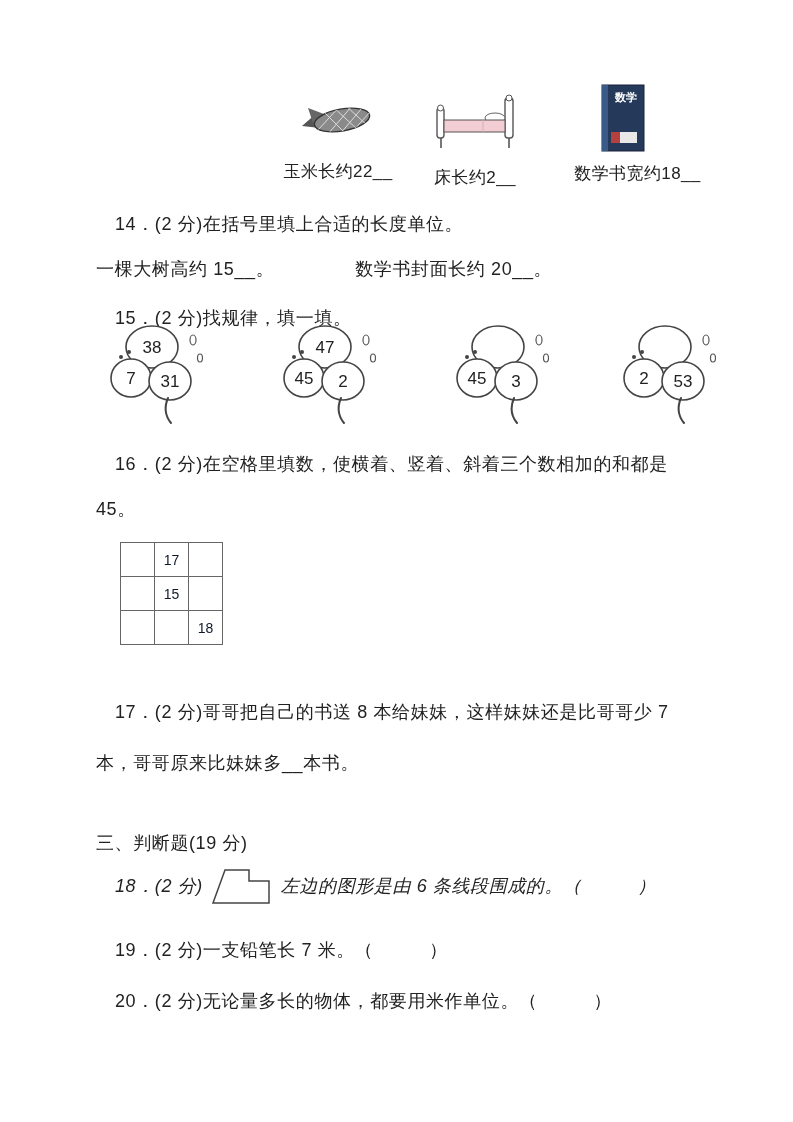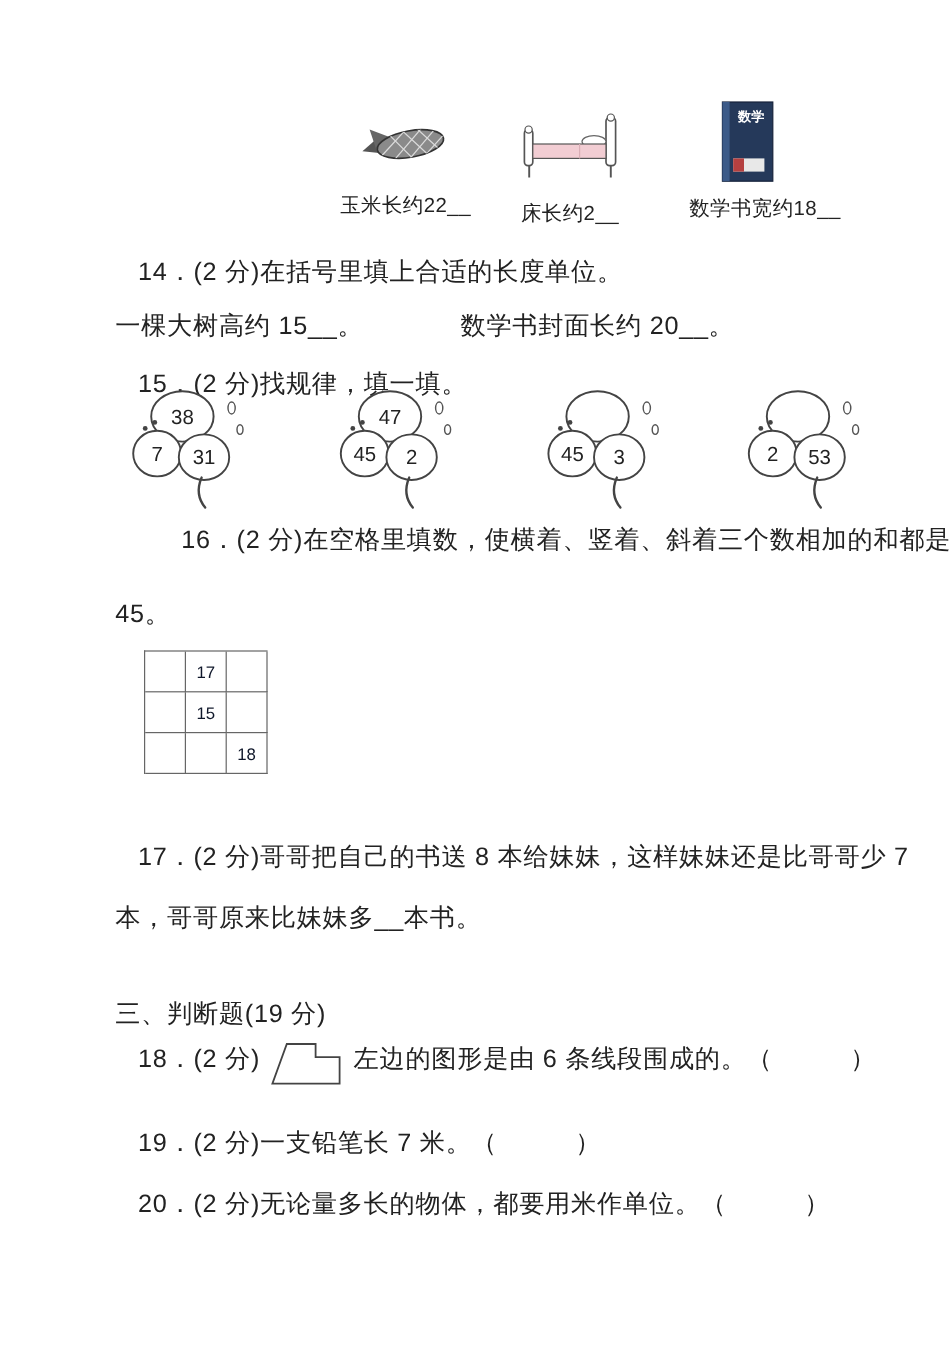--- a/index.html
+++ b/index.html
@@ -8,21 +8,21 @@
     position: relative;
     width: 793px;
     height: 1122px;
     margin: 0 auto;
     background: #ffffff;
     color: #222222;
     font-family: "Liberation Sans", "DejaVu Sans", sans-serif;
     overflow: hidden;
   }
   .abs { position: absolute; }
-  .t { font-size: 21px; letter-spacing: 0.6px; white-space: nowrap; }
+  .t { font-size: 18px; letter-spacing: 0.6px; white-space: nowrap; }
   .caption { font-size: 17px; letter-spacing: 0.4px; white-space: nowrap; }
   .gap2 { margin-left: 81px; }
 
   .figbox { display: flex; flex-direction: column; align-items: center; }
 
   
   .mgrid {
     display: grid;
     grid-template-columns: repeat(3, 34px);
     grid-auto-rows: 34px;
@@ -37,21 +37,21 @@
   }
 
   
   .leaf { fill: #ffffff; stroke: #444; stroke-width: 1.6; }
   .stem { fill: none; stroke: #444; stroke-width: 2; stroke-linecap: round; }
   .drop { fill: none; stroke: #555; stroke-width: 1.2; }
   .dot  { fill: #444; }
   .num  { font-size: 17px; fill: #222; text-anchor: middle;
           font-family: "Liberation Sans", "DejaVu Sans", sans-serif; }
 
-  .q18row { display: flex; align-items: flex-start; gap: 8px; }
+  .q18row { display: flex; align-items: center; gap: 8px; font-style: italic; }
   .q18row .t { padding-bottom: 2px; }
 
   .outline { fill: #ffffff; stroke: #444; stroke-width: 1.5; }
 </style>
 </head>
 <body>
 
 <div class="page">
 
 
@@ -160,21 +160,21 @@
     <path class="stem" d="M60 78 Q54 92 63 103"></path>
     <circle class="dot" cx="13" cy="37" r="2"></circle>
       <circle class="dot" cx="21" cy="32" r="2"></circle>
     <ellipse class="drop" cx="85" cy="20" rx="3" ry="5"></ellipse>
       <ellipse class="drop" cx="92" cy="38" rx="2.5" ry="4"></ellipse>
     <text class="num" x="44" y="33"></text>
     <text class="num" x="23" y="64">2</text>
     <text class="num" x="62" y="67">53</text>
   </svg>
 
-  <div class="abs t" style="left:115px; top:436px;margin-left:36px;">16．(2 分)在空格里填数，使横着、竖着、斜着三个数相加的和都是</div>
+  <div class="abs t" style="left:115px; top:452px;">16．(2 分)在空格里填数，使横着、竖着、斜着三个数相加的和都是</div>
   <div class="abs t" style="left:96px; top:497px;">45。</div>
 
   <div class="abs mgrid" style="left:120px; top:542px;">
     <div class="cell"></div>
     <div class="cell">17</div>
     <div class="cell"></div>
     <div class="cell"></div>
     <div class="cell">15</div>
     <div class="cell"></div>
     <div class="cell"></div>

